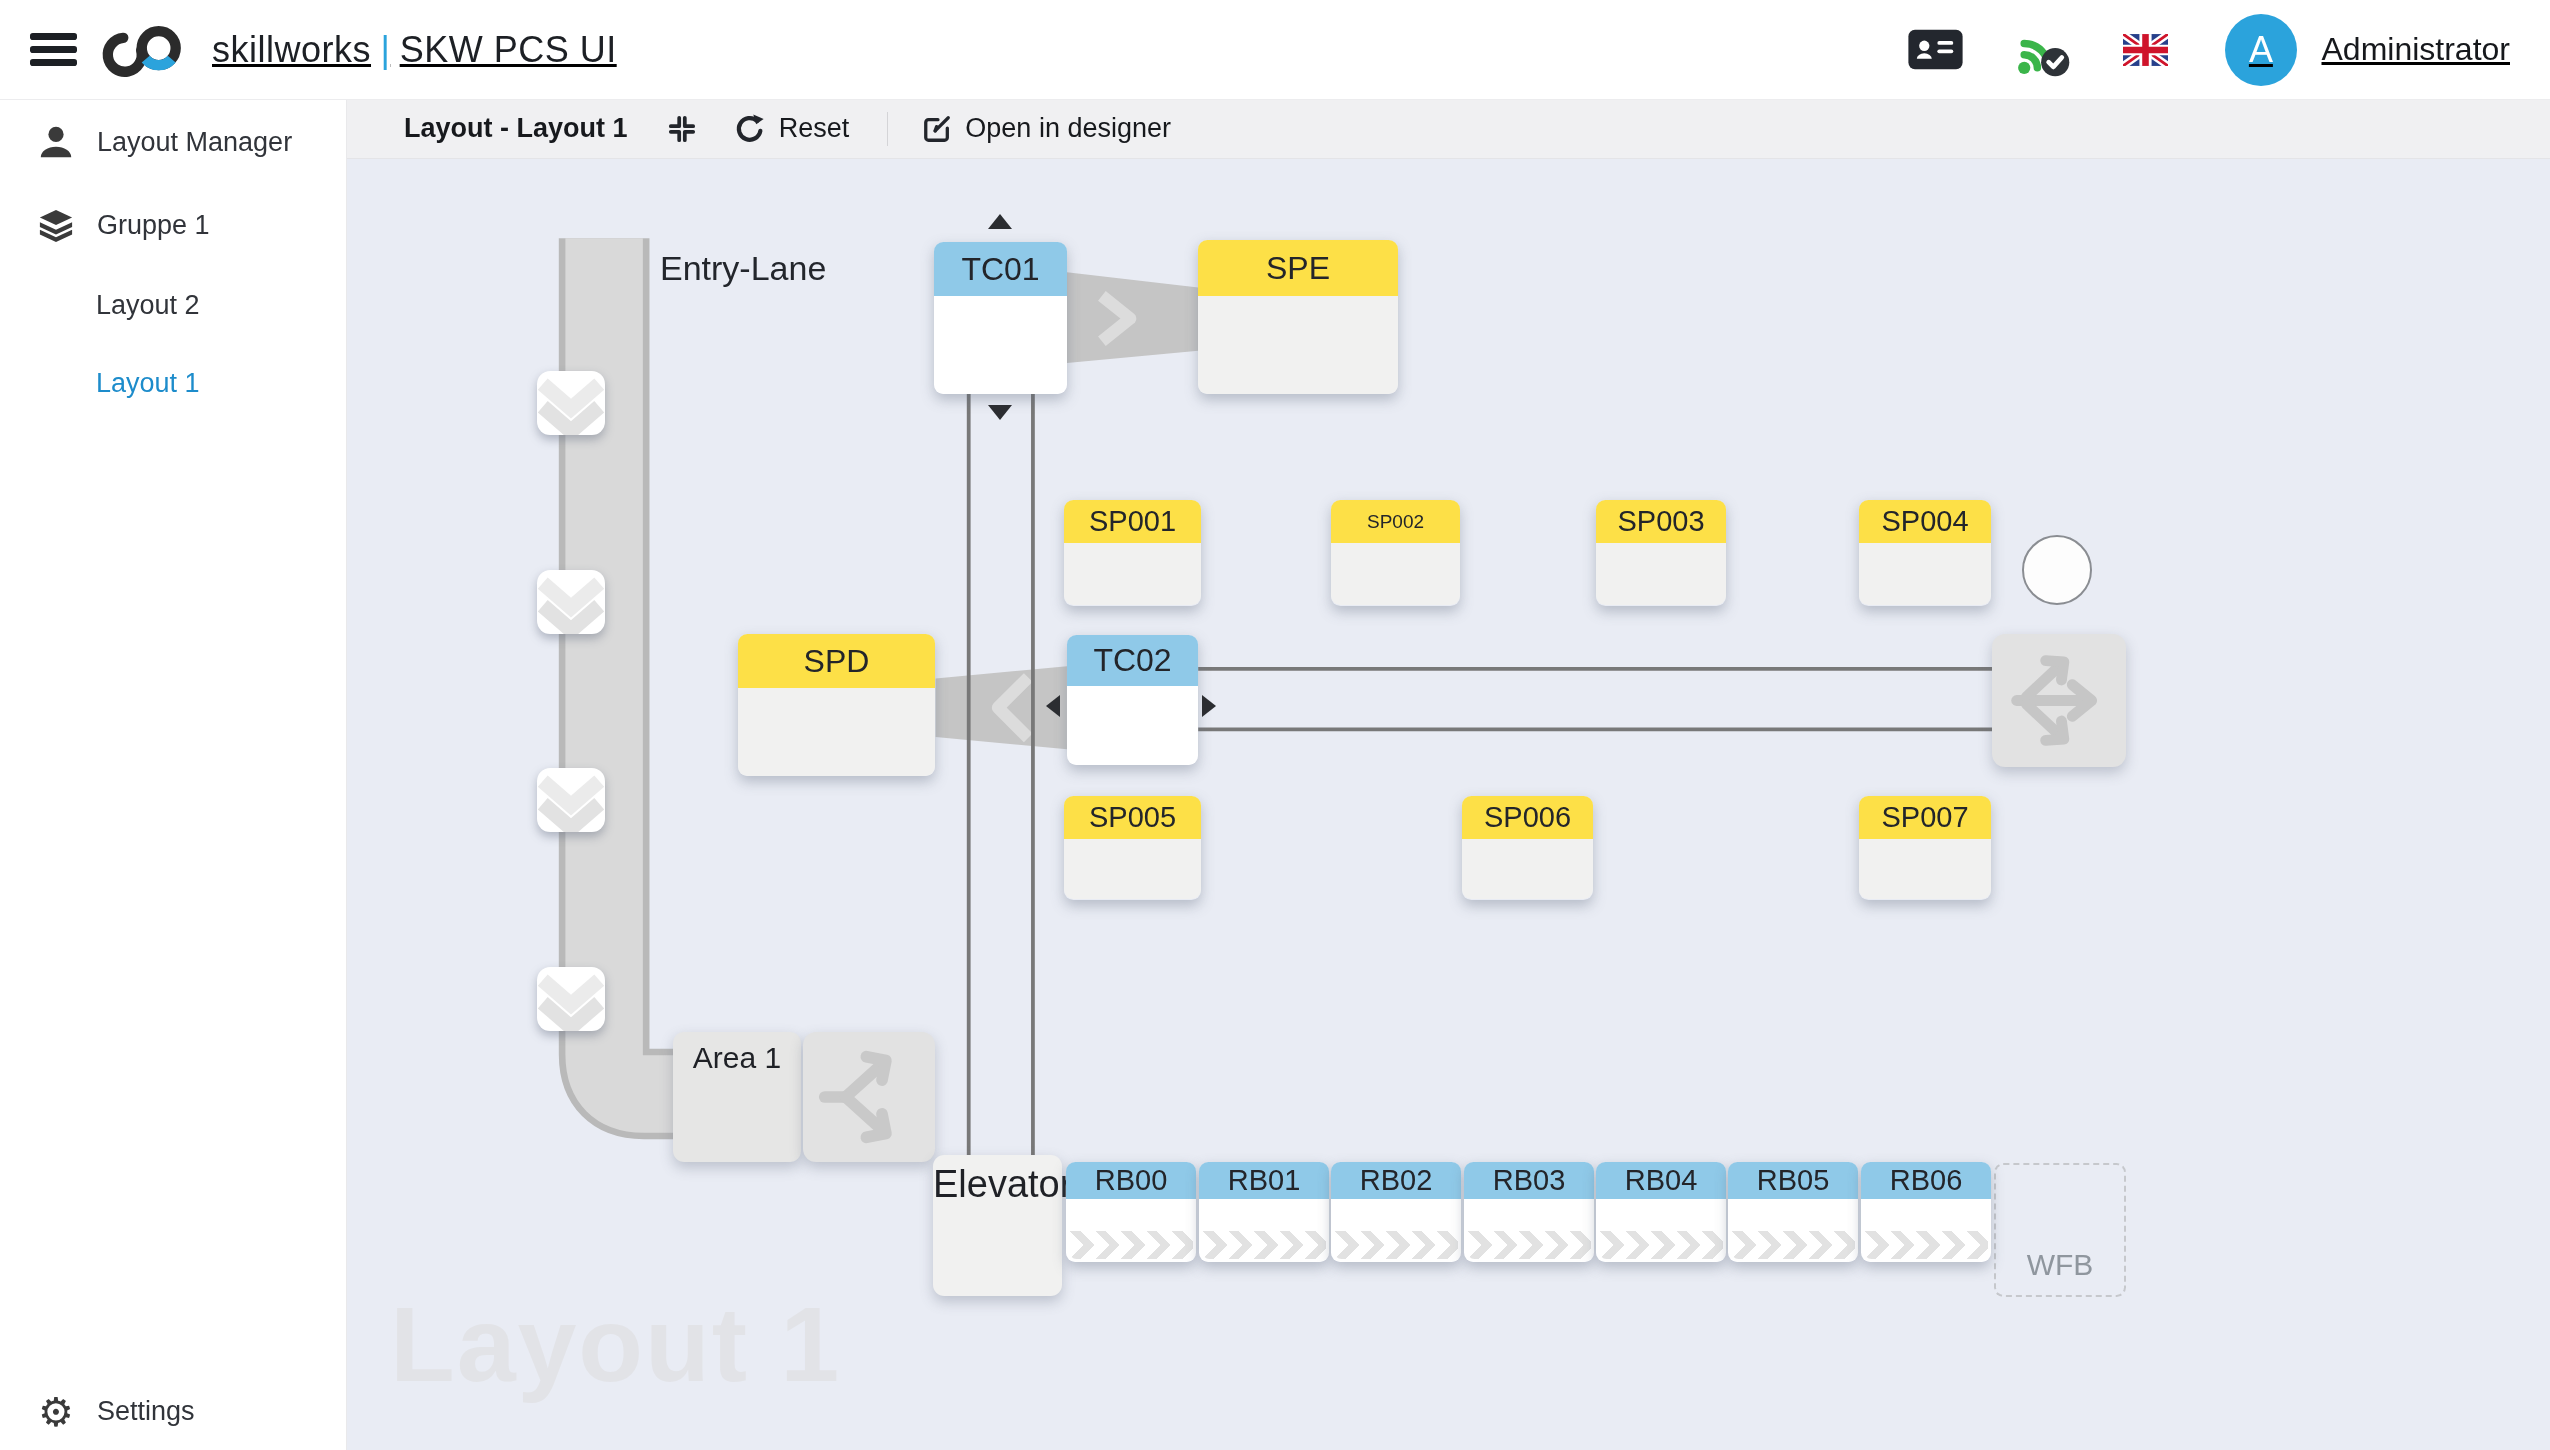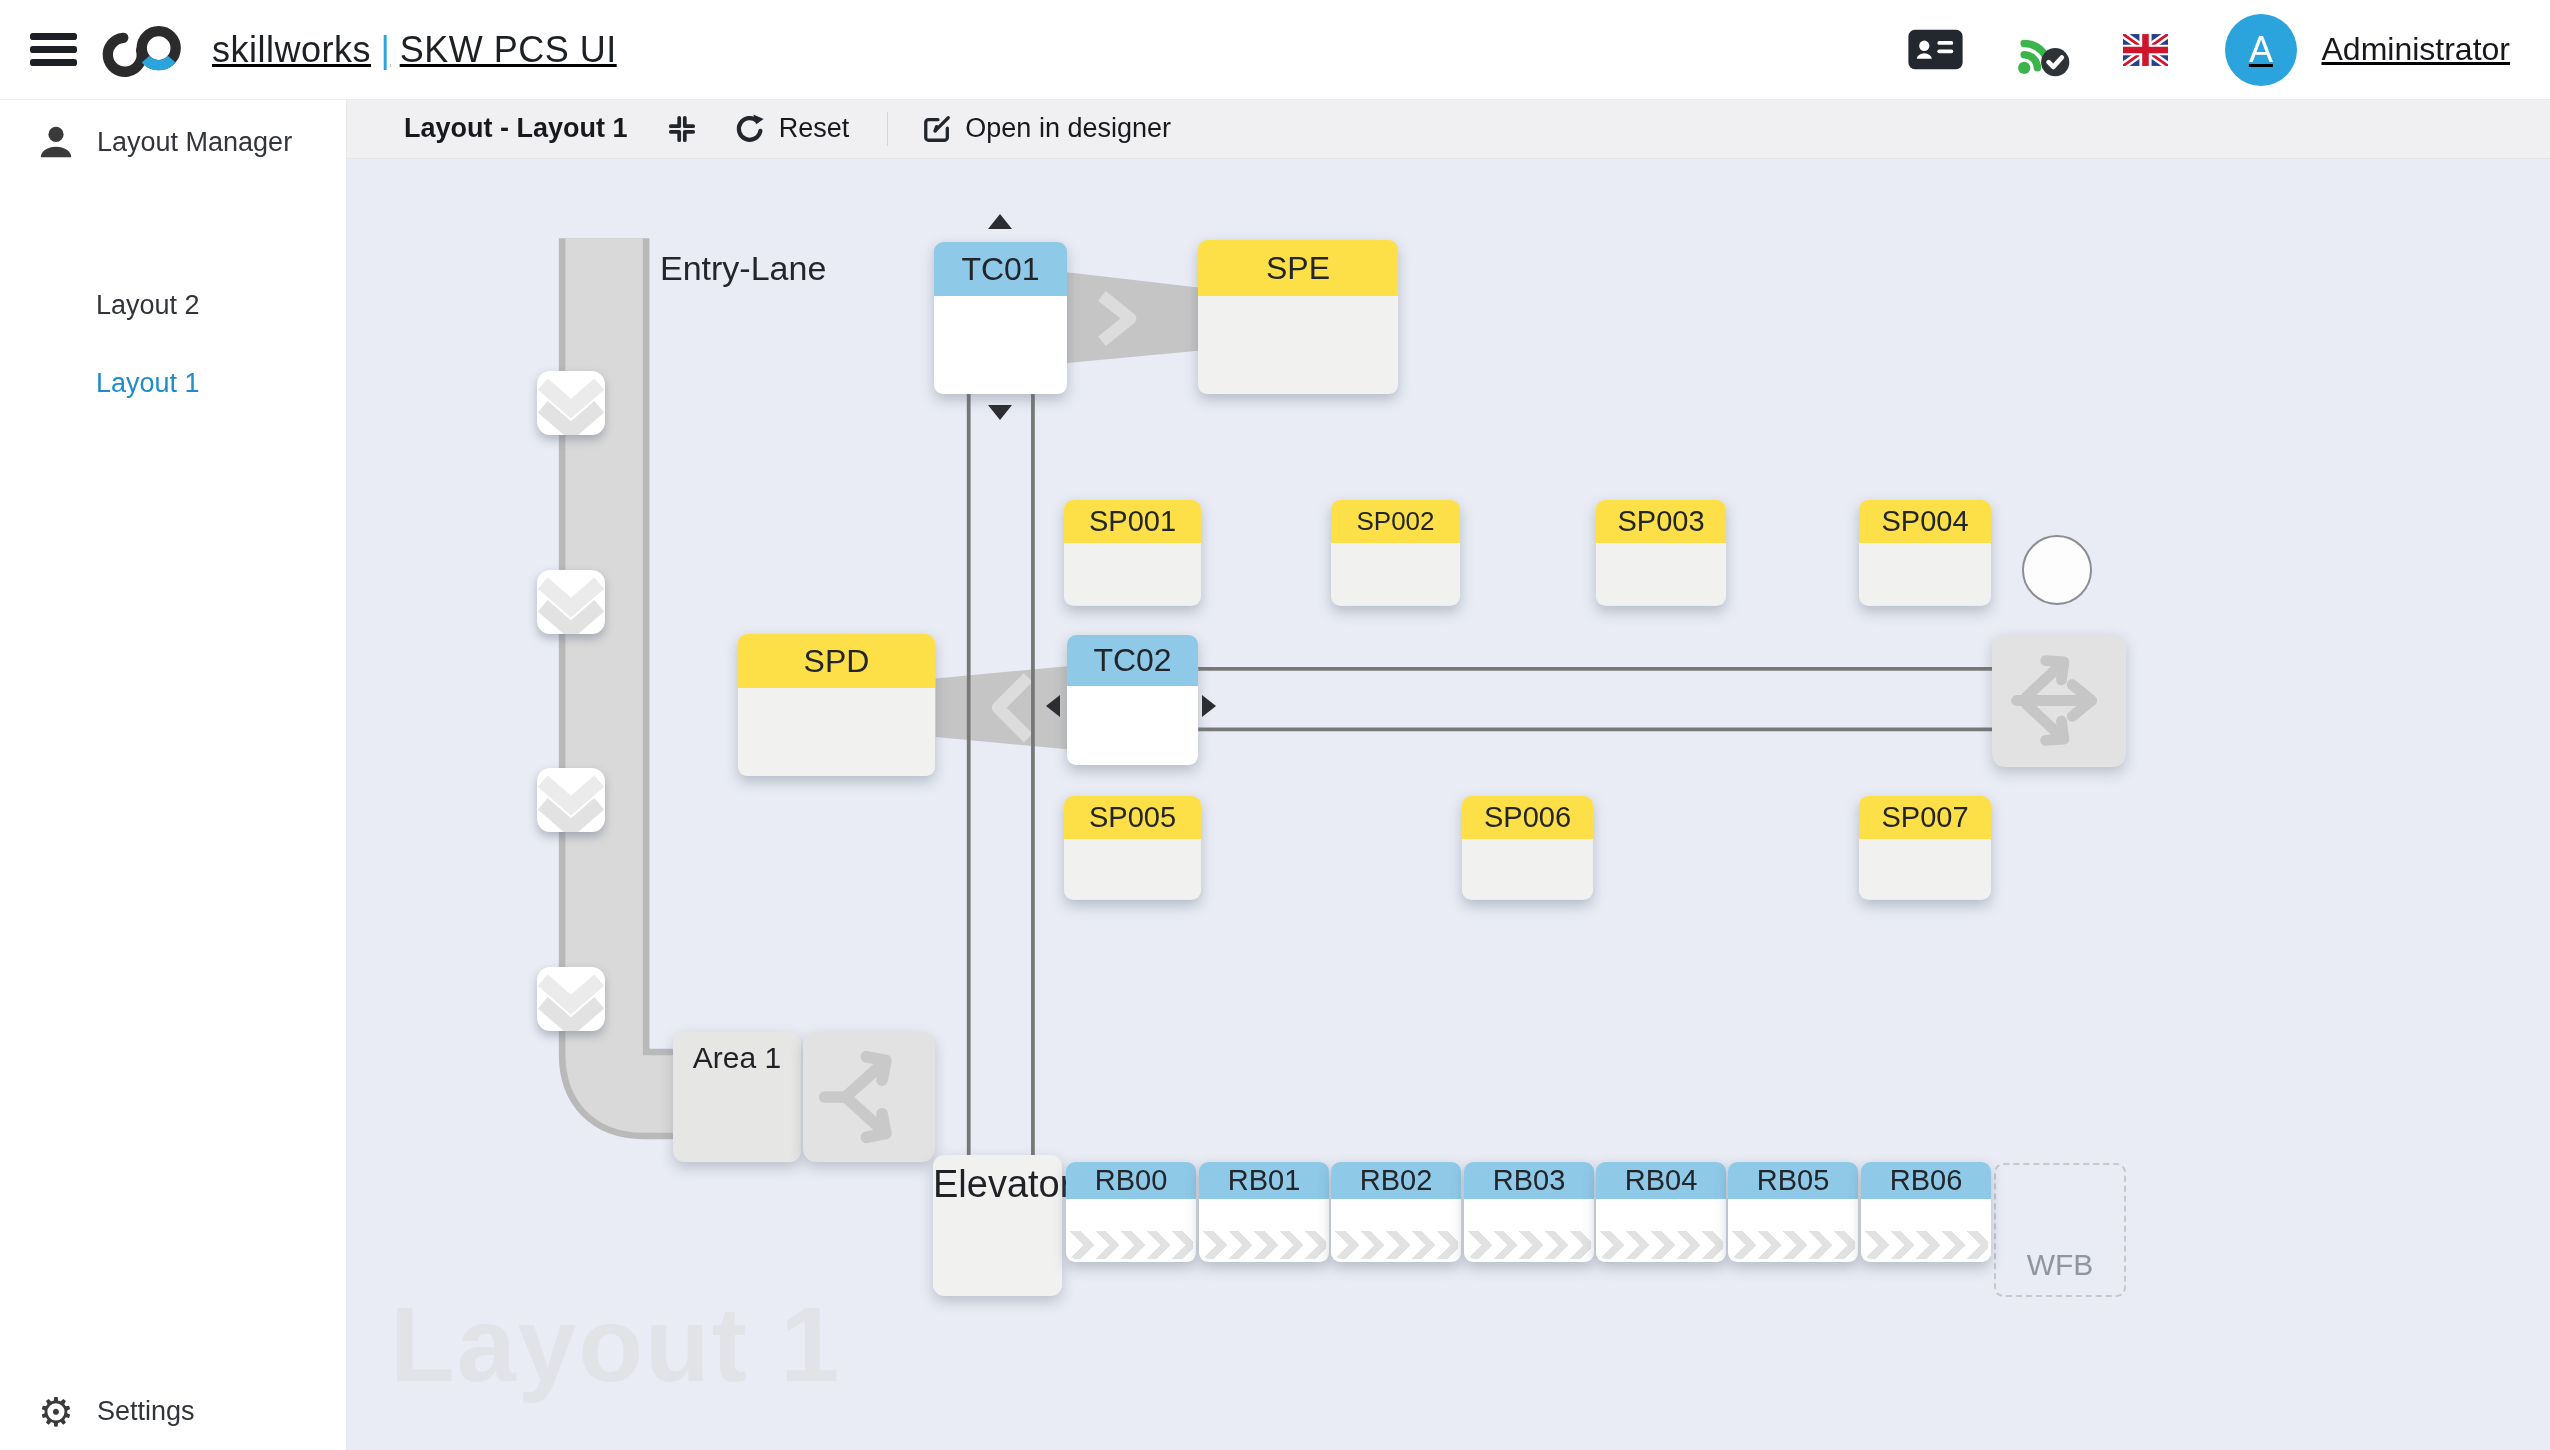--- a/index.html
+++ b/index.html
@@ -130,20 +130,30 @@
 <div class="sidebar">
   <div class="side-item" style="top:14px;">
     <span class="sicon">
       <svg width="38" height="38" viewBox="0 0 40 40">
         <circle cx="20" cy="11" r="8" fill="#3a3a3a"></circle>
         <path d="M4 35 a16 11 0 0 1 32 0 z" fill="#3a3a3a"></path>
       </svg>
     </span>
     <span class="slabel">Layout Manager</span>
   </div>
+  <div class="side-item" style="top:97px;">
+    <span class="sicon">
+      <svg width="36" height="36" viewBox="0 0 38 38">
+        <polygon points="19,2 36,10 19,18 2,10" fill="#3a3a3a"></polygon>
+        <polygon points="2,15 19,23 36,15 36,20 19,28 2,20" fill="#3a3a3a"></polygon>
+        <polygon points="2,23 19,31 36,23 36,28 19,36 2,28" fill="#3a3a3a"></polygon>
+      </svg>
+    </span>
+    <span class="slabel">Gruppe 1</span>
+  </div>
   <div class="side-item indent" style="top:177px;">
     <span class="slabel">Layout 2</span>
   </div>
   <div class="side-item indent active" style="top:255px;">
     <span class="slabel">Layout 1</span>
   </div>
   <div class="side-item" style="top:1283px;">
     <span class="sicon">
         <span class="gear-glyph">⚙</span>
       </span>
@@ -263,21 +273,21 @@
       <div class="node-body body-white" style="height:79px;"></div>
     </div>
 
     <div class="node" style="left:718px;top:342px;width:137px;height:106px;">
       <div class="node-head gray" style="height:43px;font-size:29px;">
           <span>SP001</span>
         </div>
       <div class="node-body body-gray" style="height:62px;"></div>
     </div>
     <div class="node" style="left:985px;top:342px;width:129px;height:106px;">
-      <div class="node-head gray" style="height:43px;font-size:26px;">
+      <div class="node-head gray" style="height:43px;font-size:19px;">
           <span>SP002</span>
         </div>
       <div class="node-body body-gray" style="height:62px;"></div>
     </div>
     <div class="node" style="left:1250px;top:342px;width:130px;height:106px;">
       <div class="node-head gray" style="height:43px;font-size:29px;">
           <span>SP003</span>
         </div>
       <div class="node-body body-gray" style="height:62px;"></div>
     </div>

